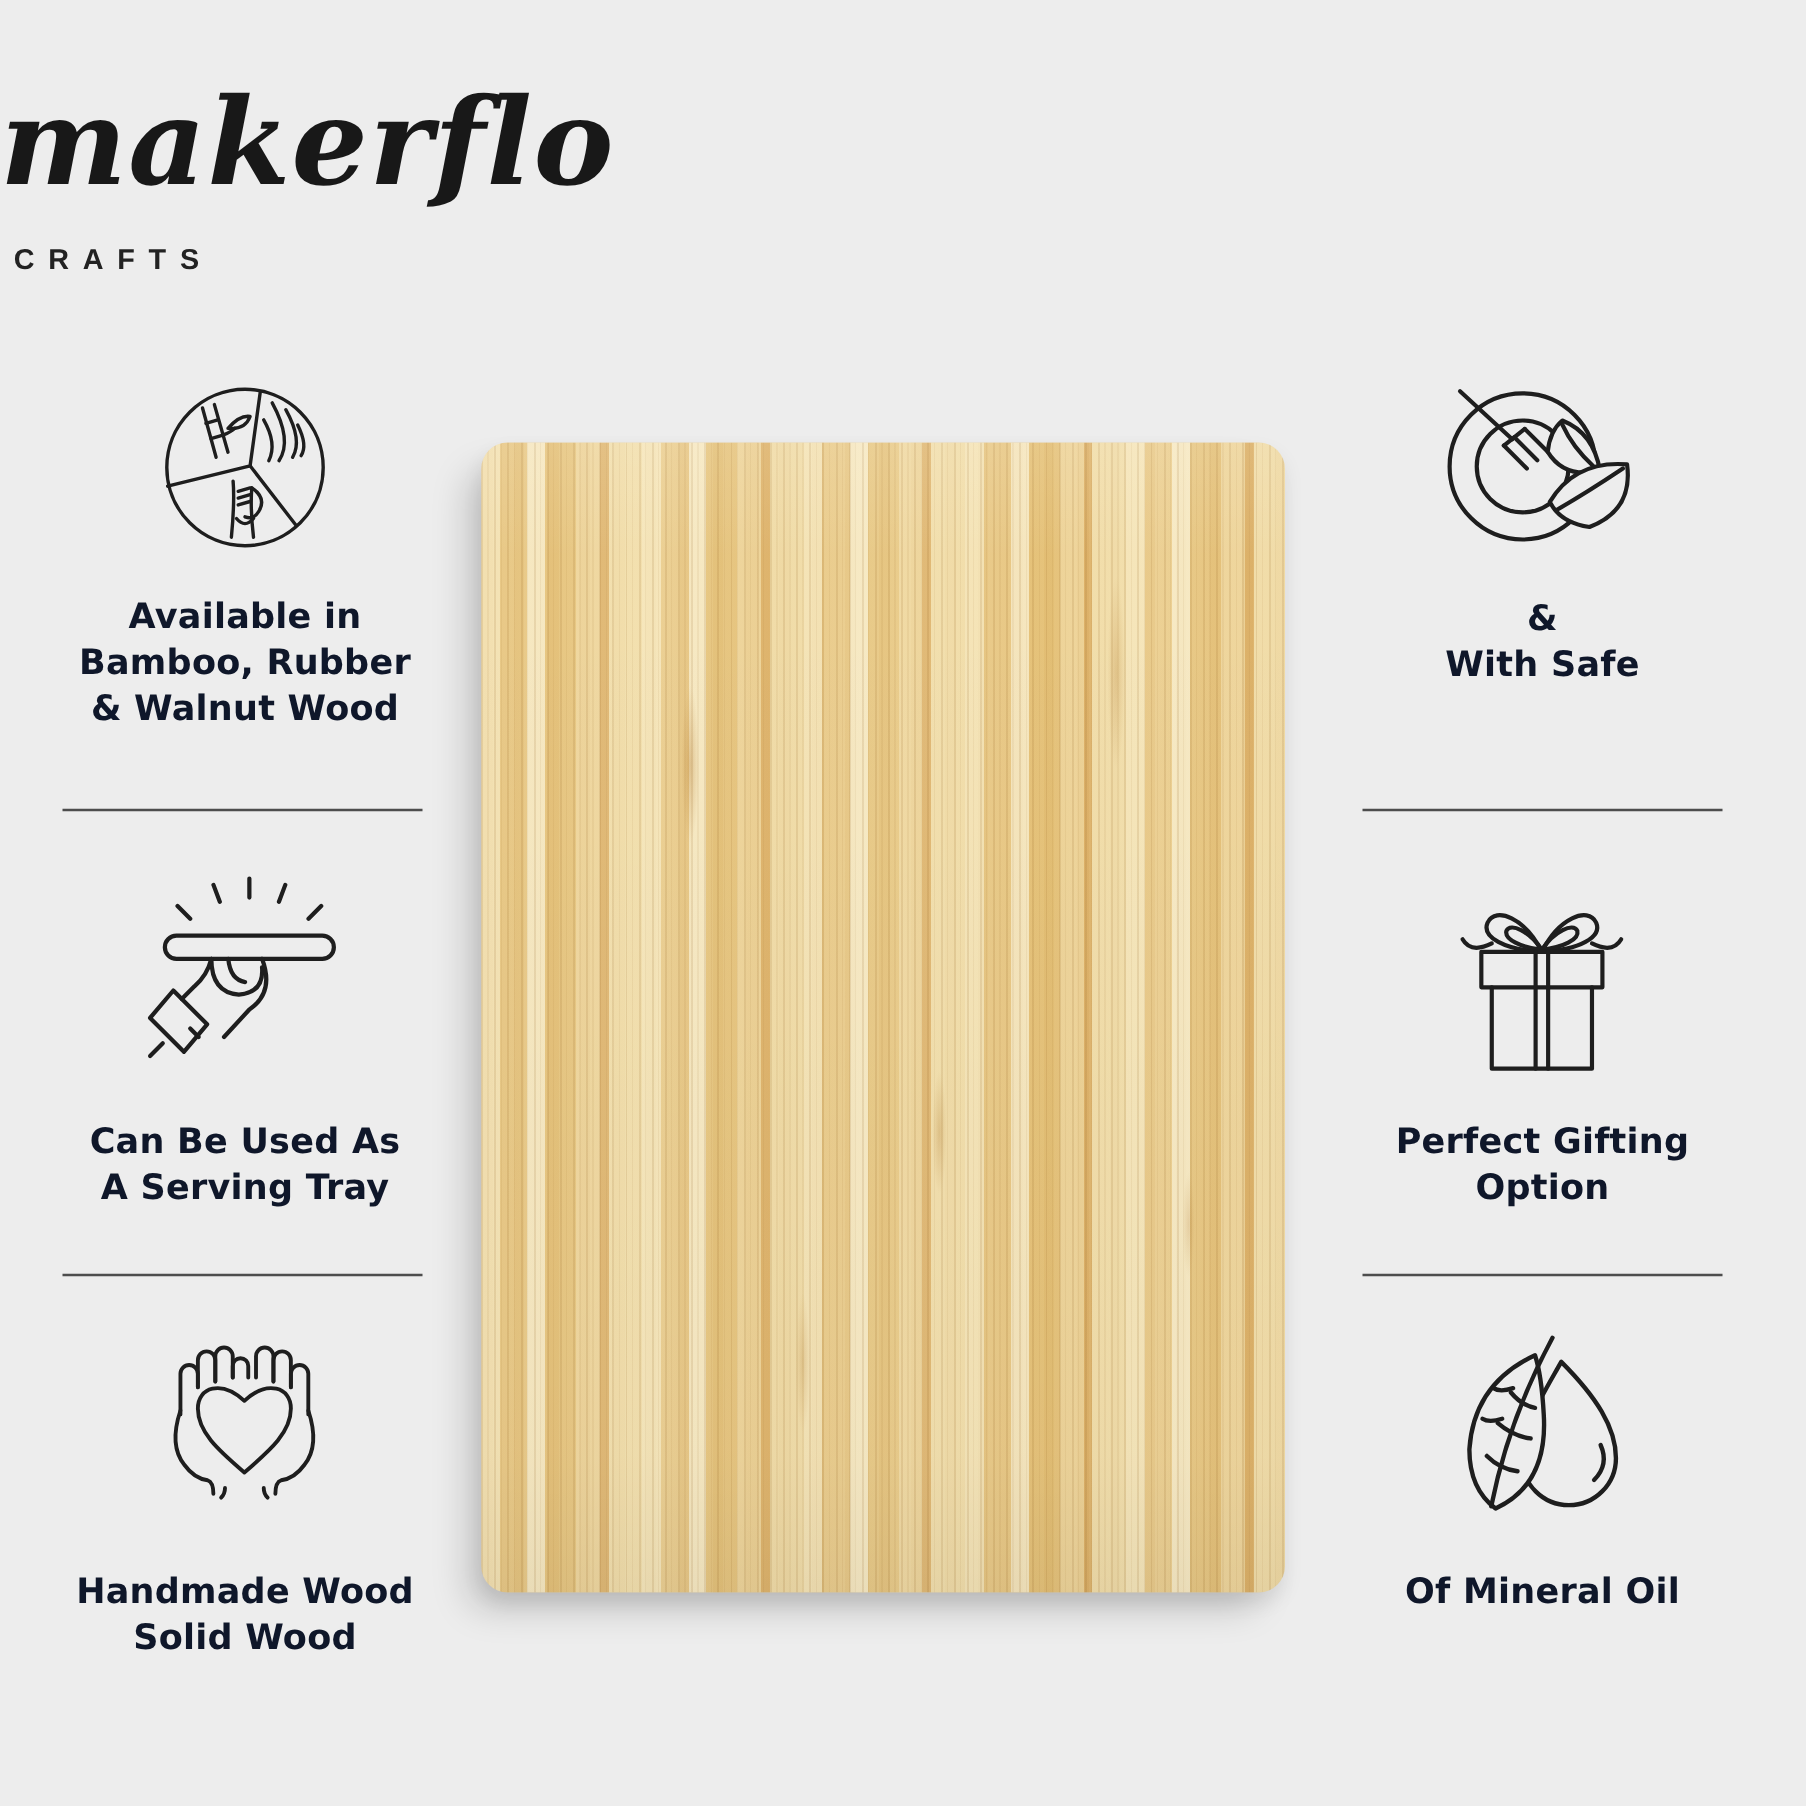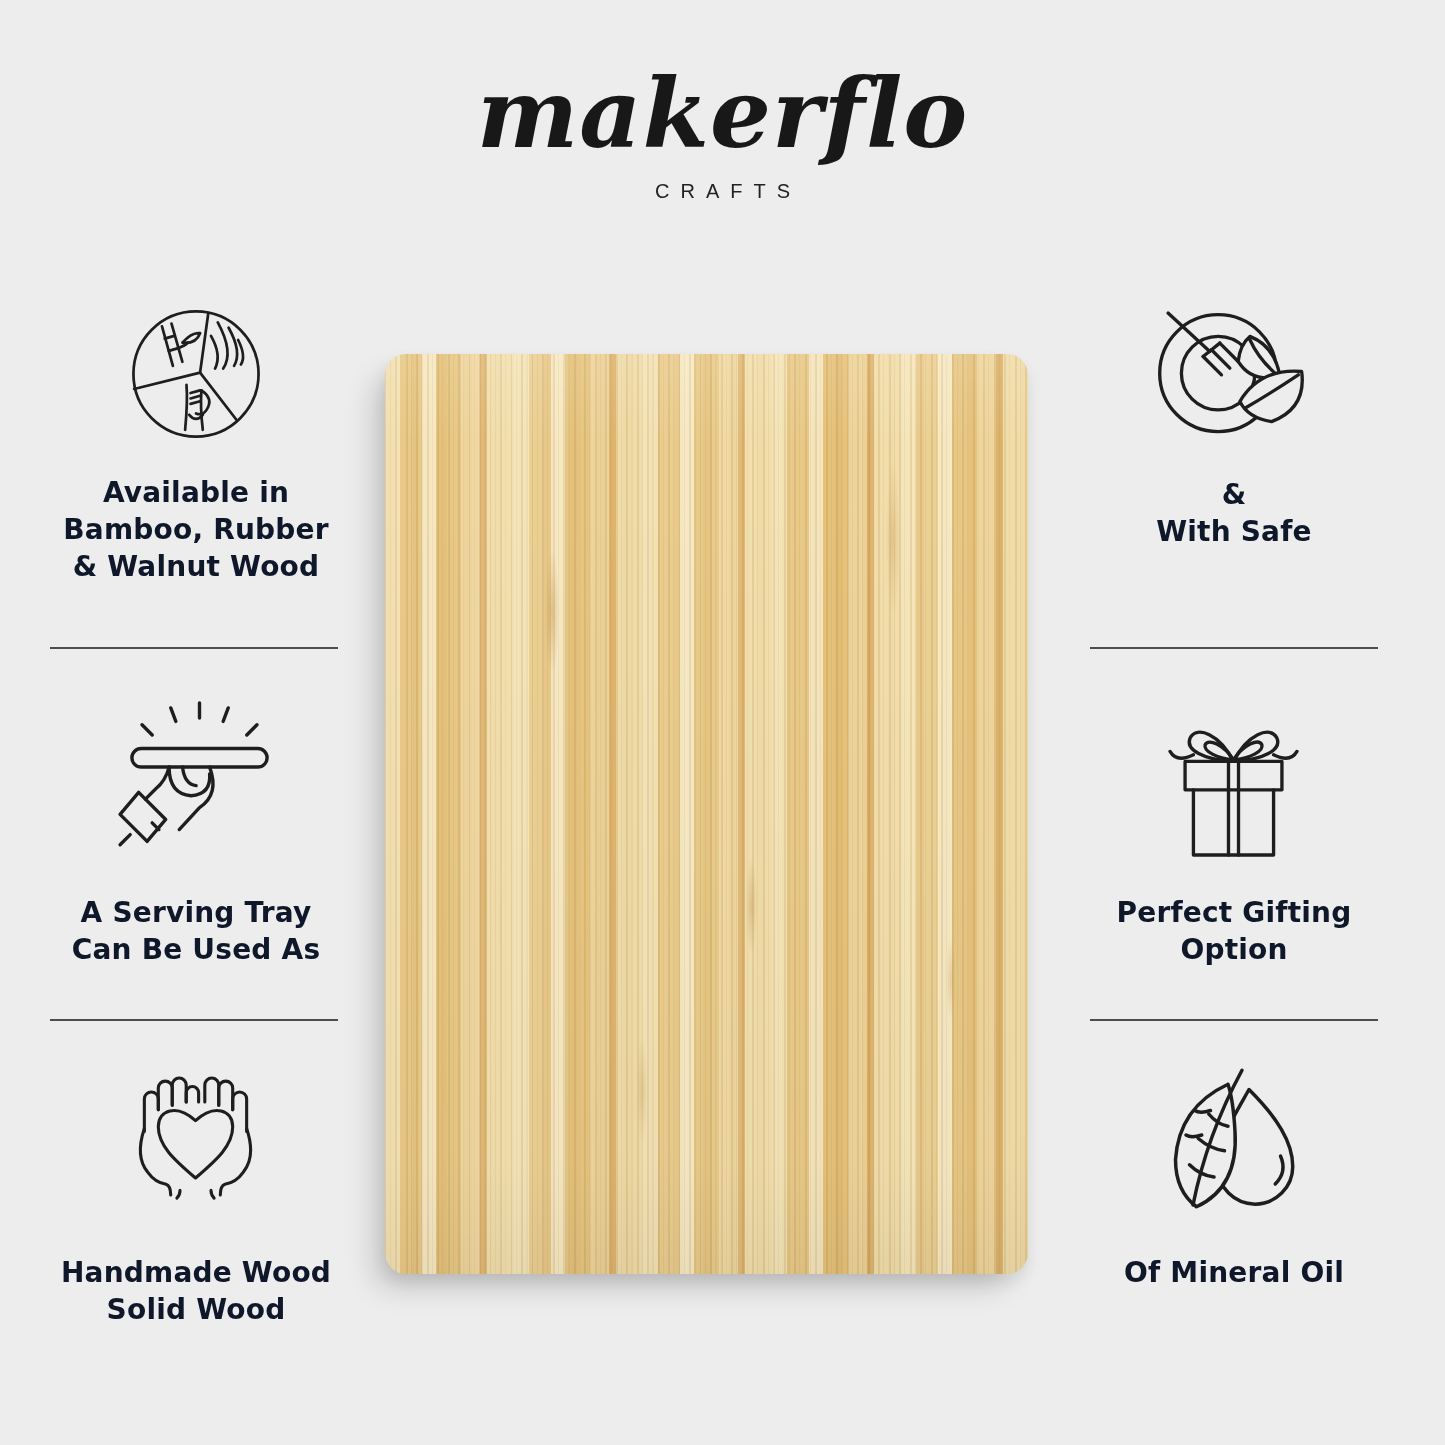--- a/index.html
+++ b/index.html
@@ -2,28 +2,28 @@
 <html><head>
 <meta charset="utf-8">
 <title>MakerFlo Crafts Cutting Board Infographic</title>
 <style>
   html,body{margin:0;padding:0;background:#ededed;}
   .canvas{
     position:relative;width:1445px;height:1445px;background:#ededed;
     font-family:"DejaVu Sans",sans-serif;color:#1b1b1b;overflow:hidden;
   }
   
-  .logo{position:absolute;top:52px;left:0;width:100%;text-align:center;}
+  .logo{position:absolute;top:52px;left:0;width:100%;}
   .logo-script{
     font-family:"DejaVu Serif",serif;font-style:italic;font-weight:700;
     font-size:96px;line-height:1.3;letter-spacing:1px;color:#181818;
   }
   .logo-sub{
-    font-family:"Liberation Sans",sans-serif;font-size:20px;font-weight:400;
-    letter-spacing:11px;padding-left:11px;margin-top:3px;color:#222;
+    font-family:"Liberation Sans",sans-serif;font-size:23px;font-weight:700;
+    letter-spacing:11px;padding-left:11px;margin-top:17px;color:#222;
   }
   
   .board{
     position:absolute;left:385px;top:354px;width:643px;height:920px;
     border-radius:21px;
     background-color:#e8c987;
     background-image:
       linear-gradient(180deg, rgba(255,255,255,0.10), rgba(255,255,255,0) 10%, rgba(0,0,0,0.02) 88%, rgba(0,0,0,0.05)),
       radial-gradient(ellipse 10px 90px at 26% 28%, rgba(176,118,40,.32), rgba(176,118,40,0) 70%),
       radial-gradient(ellipse 8px 70px at 57% 60%, rgba(176,118,40,.28), rgba(176,118,40,0) 70%),
@@ -97,22 +97,22 @@
       <path class="ln" d="M40 45 q1 10 8 11"></path>
       <path class="ln" d="M56 45 q6 16 -6 24 L38 82"></path>
       <path class="ln" d="M32 45 q-2 8 -8 13 L18 64"></path>
       <path class="ln" d="M14 60 L30 76 L19 89 L3 73 Z"></path>
       <path class="ln" d="M22 78 l4 4"></path>
       <path class="ln" d="M9 85 l-6 6"></path>
     </svg>
   </div>
 
   <div class="feature-text" style="left:36px;top:894px;width:320px;">
+    <div>Can Be Used As</div>
     <div>A Serving Tray</div>
-    <div>Can Be Used As</div>
   </div>
 
   <div class="divider" style="left:50px;top:1019px;"></div>
 
   <div class="icon-slot" style="left:118px;top:1054px;width:155px;height:155px;">
     <svg viewBox="0 0 100 100">
       <path class="ln" d="M17 50 V29 a4.5 4.5 0 0 1 9 0 v7"></path>
       <path class="ln" d="M26 36 V22 a4.5 4.5 0 0 1 9 0 v11"></path>
       <path class="ln" d="M35 33 V20 a4.5 4.5 0 0 1 9 0 v11"></path>
       <path class="ln" d="M44 31 V25 a4 4 0 0 1 8 0 v6"></path>

